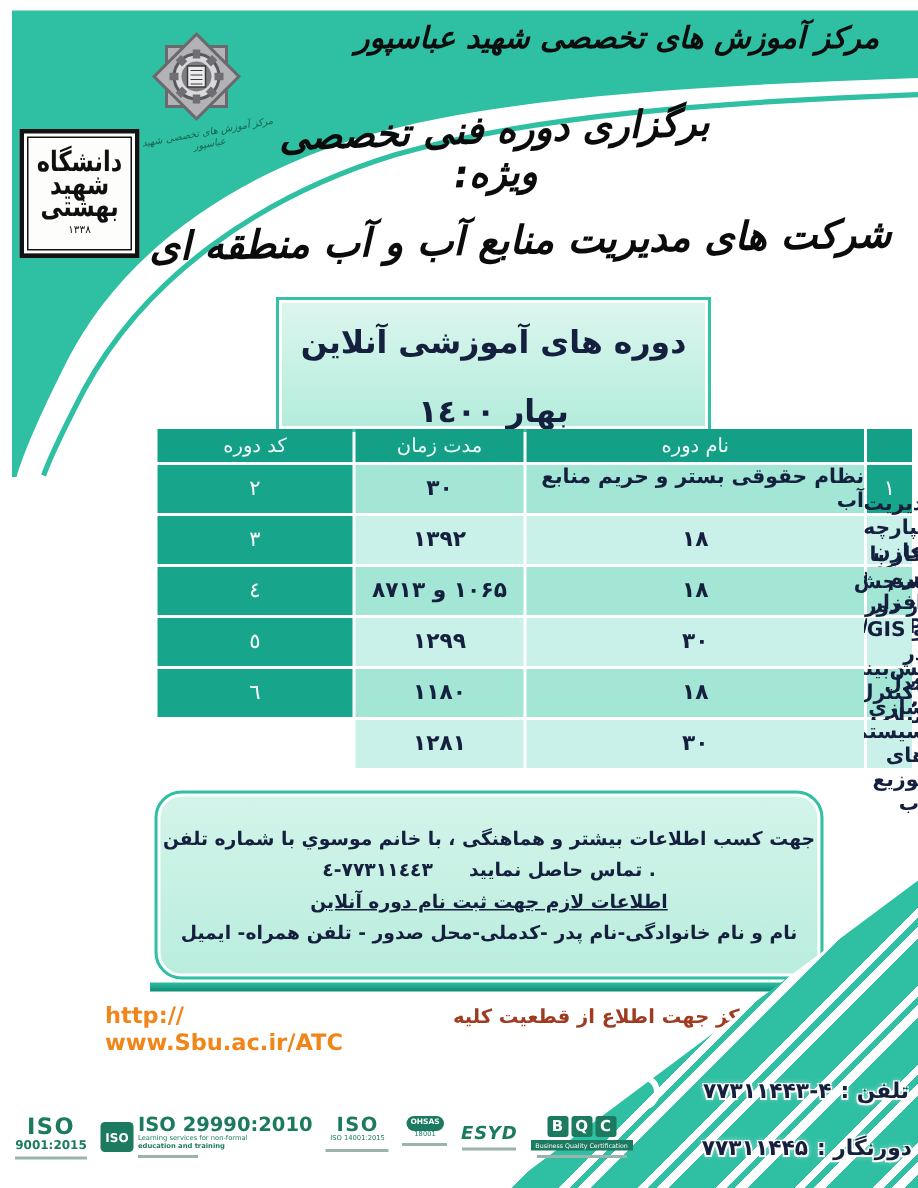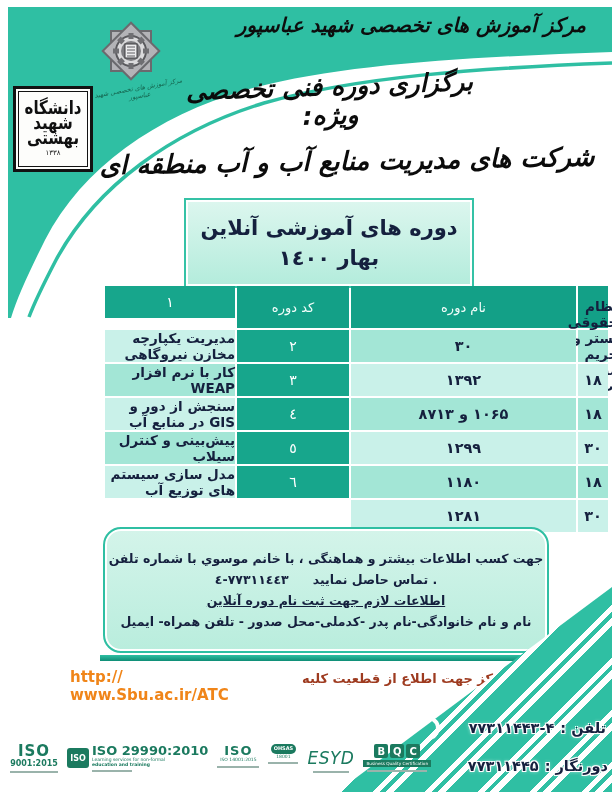--- a/index.html
+++ b/index.html
@@ -30,27 +30,27 @@
   #callig1{left:175px;top:72px;width:310px;text-align:center;font-size:25px;font-weight:bold;
     font-style:italic;color:#0b0b0b;direction:rtl;transform:rotate(-2deg);}
   #callig2{left:86px;top:146px;width:522px;text-align:center;font-size:26px;font-weight:bold;
     font-style:italic;color:#0b0b0b;direction:rtl;white-space:nowrap;transform:rotate(-1deg);}
 
   
   #title-box{left:186px;top:200px;width:282px;height:82px;
     background:linear-gradient(#dcf6ee,#b4ecdc);
     border:2px solid #ffffff;outline:2px solid #35c2a6;
     display:flex;flex-direction:column;justify-content:center;align-items:center;gap:6px;direction:rtl;}
-  .title-line{font-size:21px;font-weight:bold;color:#15203e;}
+  .title-line{font-size:21px;font-weight:bold;color:#15203e;margin-top:16px;}
 
   
   #course-table{left:105px;top:286px;width:503px;direction:rtl;
     display:grid;grid-template-columns:30px 225px 112px 130px;gap:2px;}
   .th{background:#13a087;color:#f2fdfa;font-size:13px;display:flex;align-items:center;
-    justify-content:center;height:42px;}
+    justify-content:center;height:22px;}
   .td{height:32px;display:flex;align-items:center;justify-content:center;
     font-weight:bold;color:#15203e;font-size:13.5px;}
   .td-num{background:#17a68c;color:#ffffff;font-weight:normal;font-size:14px;}
   .row-odd{background:#a3e6d6;}
   .row-even{background:#c9f1e9;}
   .td-code,.td-dur{font-size:14.5px;}
 
   
   #info-box{left:103px;top:527px;width:442px;height:122px;border-radius:18px;
     background:linear-gradient(#d4f4ea,#b9eddd);border:2.5px solid #2fbfa3;
@@ -92,21 +92,21 @@
   .iso-sub{font-size:8px;font-weight:bold;line-height:1;}
   .tiny-bar{height:2px;background:#9ab3ab;margin-top:2px;}
   .iso-badge{width:22px;height:20px;background:#1b7a5f;color:#fff;border-radius:3px;
     display:flex;align-items:center;justify-content:center;font-size:8px;font-weight:bold;}
   .iso29990-text{display:flex;flex-direction:column;align-items:flex-start;line-height:1.1;}
   .iso29990-title{font-size:13px;font-weight:bold;}
   .iso29990-small{font-size:4.5px;}
   .mini{font-size:4.5px;line-height:1;}
   .ohsas-box{background:#1b7a5f;color:#fff;border-radius:6px;padding:2px 3px;
     font-size:5px;font-weight:bold;text-align:center;line-height:1.1;}
-  #esyd{font-size:17px;font-weight:normal;font-style:italic;letter-spacing:0.5px;margin-top:4px;}
+  #esyd{font-size:12px;font-weight:bold;font-style:italic;letter-spacing:0.5px;margin-top:4px;}
   .bqc-row{display:flex;gap:2px;}
   .bqc-letter{width:14px;height:14px;background:#1b7a5f;color:#fff;display:flex;
     align-items:center;justify-content:center;font-size:10px;font-weight:bold;border-radius:2px;}
   .bqc-bar{background:#1b7a5f;color:#fff;font-size:4.2px;padding:1px 3px;margin-top:1px;}
 </style>
 </head>
 <body>
 
 <div id="page">
 
@@ -148,20 +148,21 @@
   <div id="callig2" class="abs">شرکت های مدیریت منابع آب و آب منطقه ای</div>
 
   <div id="title-box" class="abs">
     <div class="title-line">دوره های آموزشی آنلاین</div>
     <div class="title-line">بهار ١٤٠٠</div>
   </div>
 
   <div id="course-table" class="abs">
     <div class="th"></div>
     <div class="th">نام دوره</div>
+    <div class="th">مدت زمان</div>
     <div class="th">کد دوره</div>
 
     <div class="td td-num">١</div>
     <div class="td row-odd">نظام حقوقی بستر و حریم منابع آب</div>
     <div class="td td-dur row-odd">۳۰</div>
 
     <div class="td td-num">٢</div>
     <div class="td row-even">مدیریت یکپارچه مخازن نیروگاهی</div>
     <div class="td td-dur row-even">۱۸</div>
     <div class="td td-code row-even">۱۳۹۲</div>

